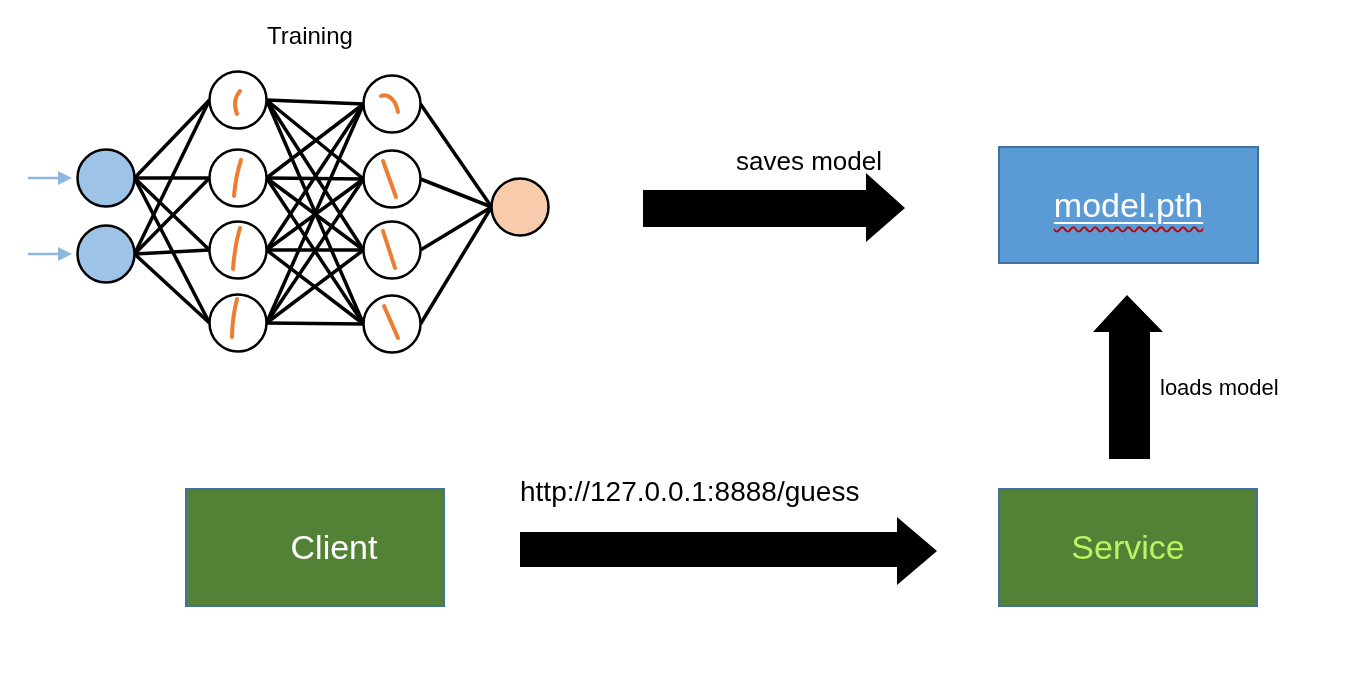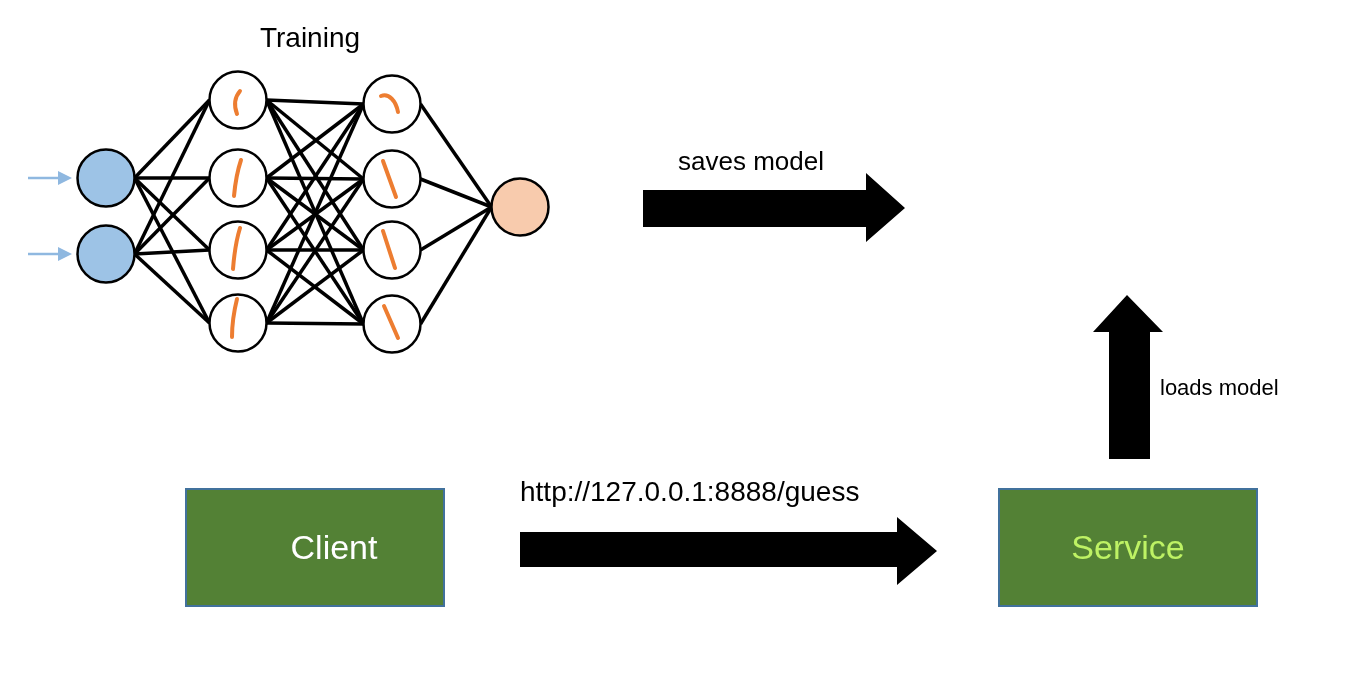--- a/index.html
+++ b/index.html
@@ -12,22 +12,22 @@
   }
   .canvas { position: absolute; left: 0; top: 0; width: 1359px; height: 684px; }
 
   svg.layer { position: absolute; left: 0; top: 0; }
 
   .floating-label {
     position: absolute;
     color: #000000;
     white-space: nowrap;
   }
-  .training-label  { left: 200px; top: 22px;  width: 220px; text-align: center; font-size: 28px; }
-  .saves-label     { left: 620px; top: 146px; width: 262px; text-align: center; font-size: 26px; }
+  .training-label  { left: 200px; top: 22px;  width: 220px; text-align: center; font-size: 24px; }
+  .saves-label     { left: 620px; top: 146px; width: 262px; text-align: right; font-size: 26px; }
   .url-label       { left: 520px; top: 476px; width: 400px; text-align: left; font-size: 28px; }
   .loads-label     { left: 1160px; top: 375px; font-size: 22px; }
 
   .node-box {
     position: absolute;
     display: flex; align-items: center; justify-content: center;
     font-size: 34px;
     box-sizing: border-box;
     border: 2.5px solid #41719C;
   }
@@ -109,20 +109,23 @@
     <polygon points="643,190 866,190 866,173 905,208 866,242 866,227 643,227" fill="#000000"></polygon>
     <polygon points="520,532 897,532 897,517 937,551 897,585 897,567 520,567" fill="#000000"></polygon>
     <polygon points="1109,459 1109,332 1093,332 1127,295 1163,332 1150,332 1150,459" fill="#000000"></polygon>
   </svg>
 
   <div class="floating-label training-label">Training</div>
   <div class="floating-label saves-label">saves model</div>
   <div class="floating-label url-label">http://127.0.0.1:8888/guess</div>
   <div class="floating-label loads-label">loads model</div>
 
+  <div class="node-box model-box" style="background: rgb(91, 155, 213); border-color: rgb(65, 113, 156); color: rgb(255, 255, 255);">
+    <span class="u-solid"><span class="u-wavy">model.pth</span></span>
+  </div>
 
   <div class="node-box client-box" style="background: rgb(83, 129, 53); border-color: rgb(65, 113, 156); color: rgb(255, 255, 255);">
     <span>Client</span>
   </div>
 
   <div class="node-box service-box" style="background: rgb(83, 129, 53); border-color: rgb(65, 113, 156); color: #bef264;">
     <span>Service</span>
   </div>
 
 </div>

